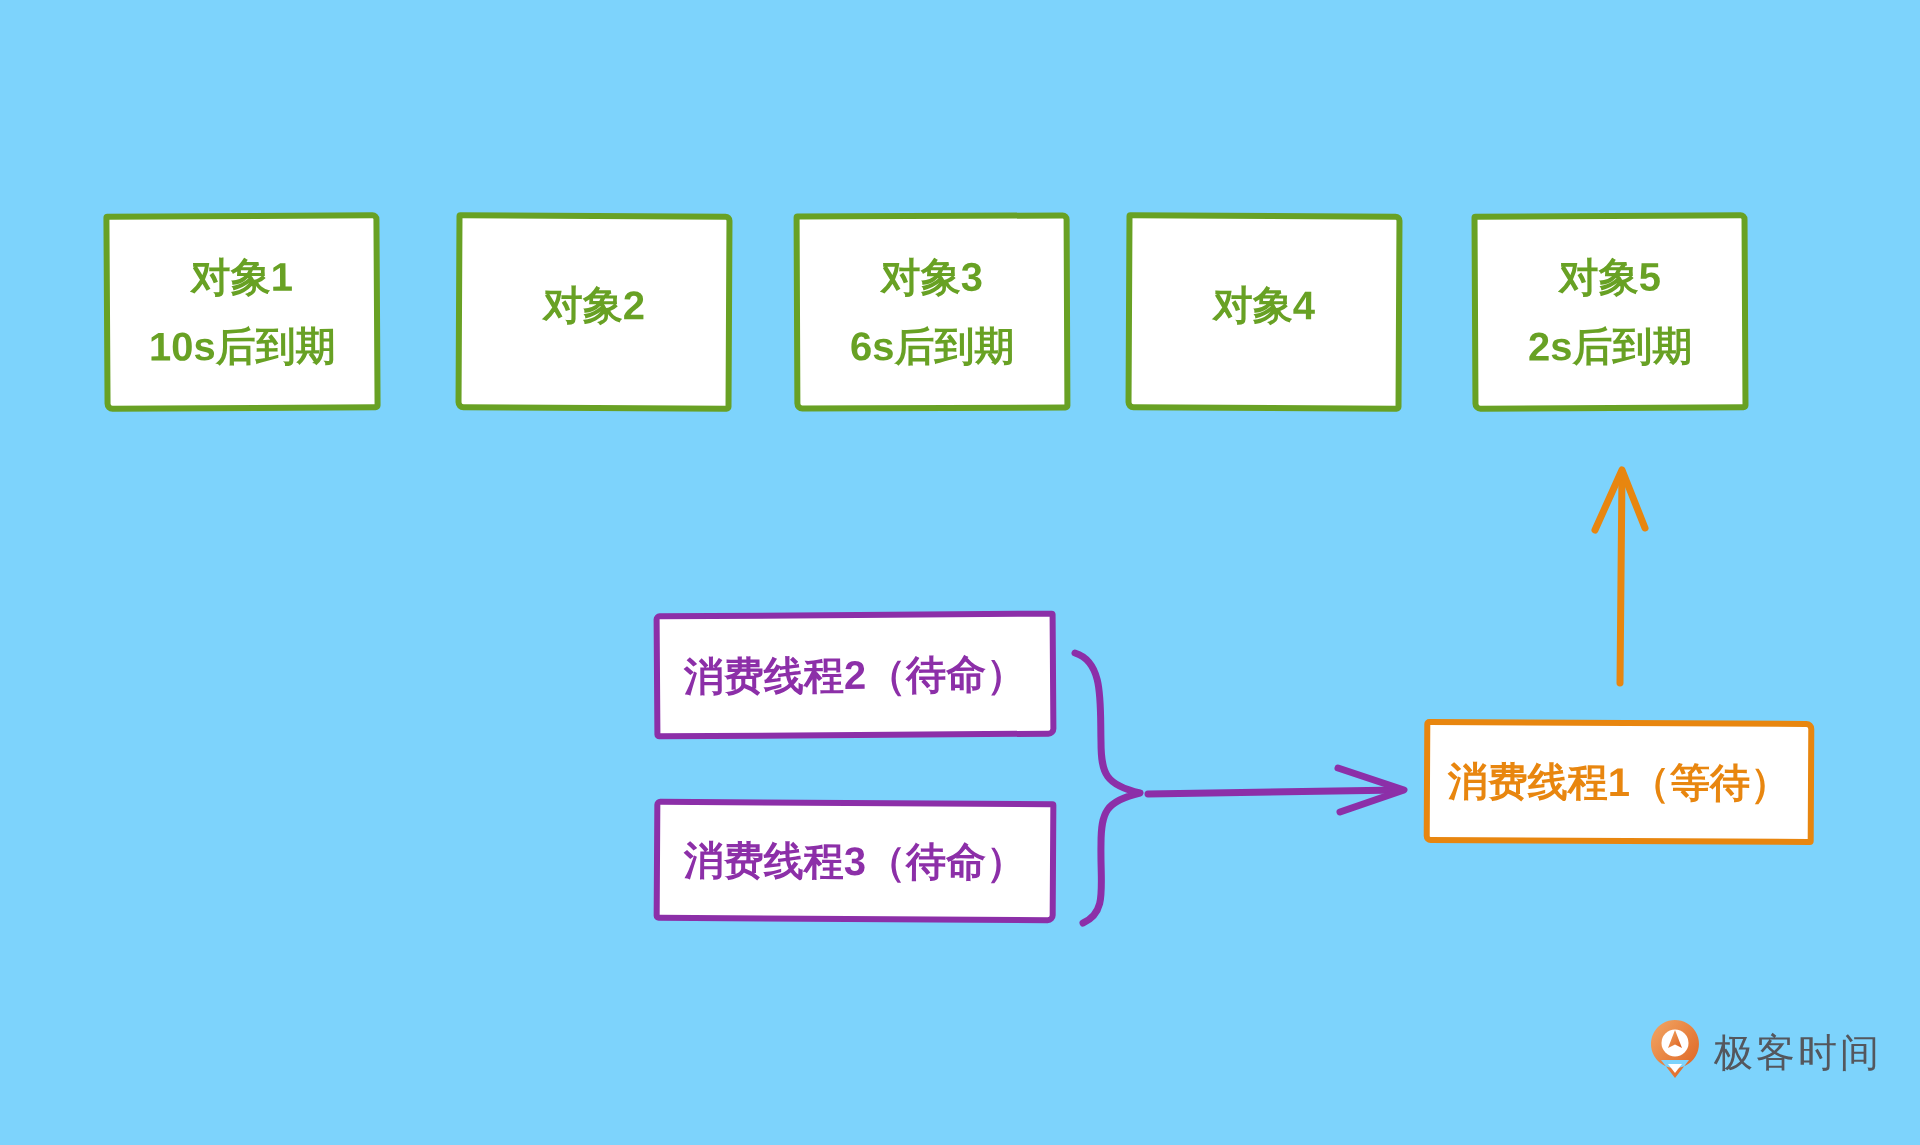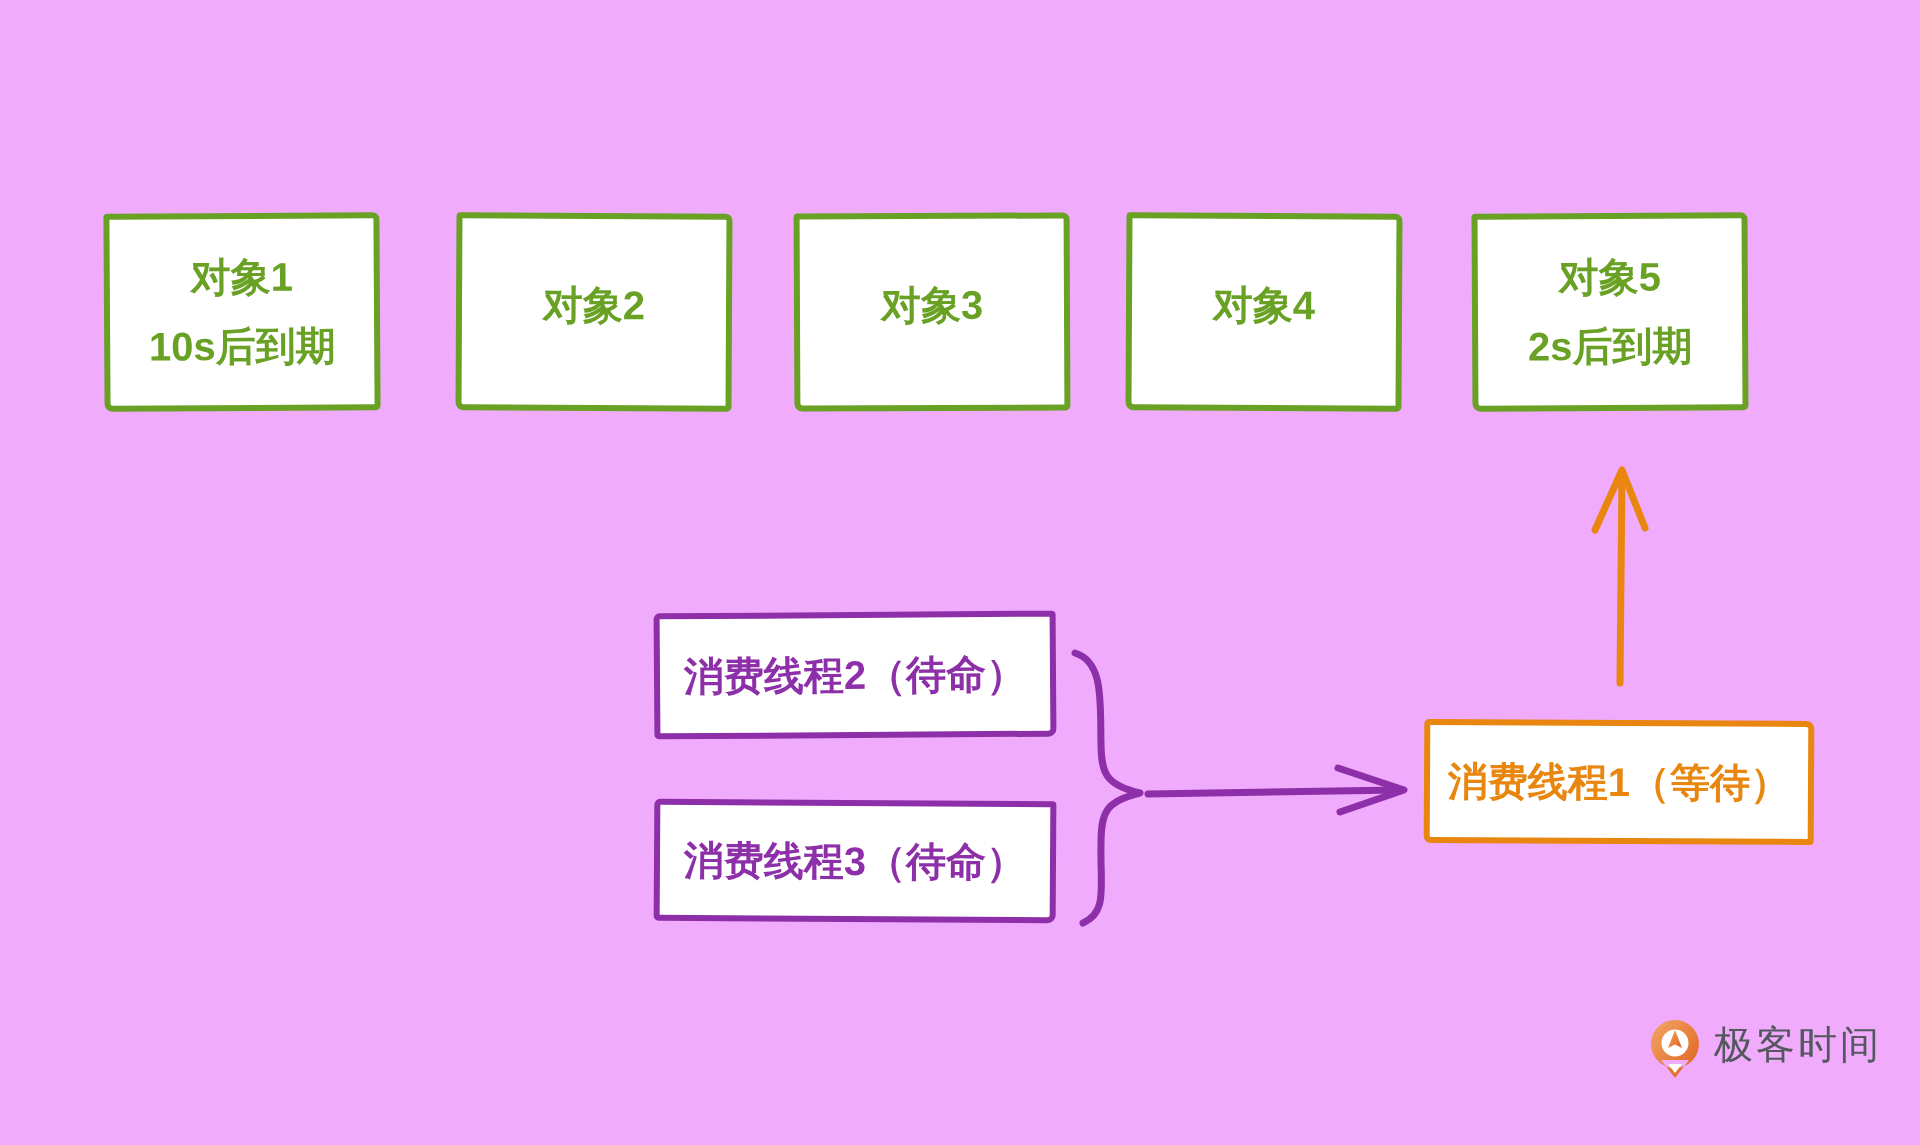--- a/index.html
+++ b/index.html
@@ -1,17 +1,17 @@
 <!DOCTYPE html>
 <html style="--green: #68a124; --purple: #8c2fa8; --orange: #e8860f; --logo-text: #54575d;"><head>
 <meta charset="utf-8">
 <style>
   html,body { margin:0; padding:0; background:#fff; }
   .stage {
-    position:relative; width:1920px; height:1145px; background:#f0abfc;
+    position:relative; width:1920px; height:1145px; background:#7dd3fc;
     overflow:hidden; font-family:"Liberation Sans", sans-serif;
   }
   .box {
     position:absolute; box-sizing:border-box; background:#fff;
     display:flex; flex-direction:column; align-items:center; justify-content:center;
     font-weight:700; text-align:center;
   }
   
   .gbox {
     border:6px solid var(--green); color:var(--green);
@@ -36,40 +36,41 @@
   .obox {
     border:6px solid var(--orange); color:var(--orange);
     left:1424px; top:720px; width:390px; height:124px; font-size:40px;
     border-radius:5px 8px 4px 7px; transform:rotate(0.3deg);
   }
   .shape { position:absolute; }
   .shape path, .shape polyline, .shape line { fill:none; stroke-linecap:round; stroke-linejoin:round; }
   .purple-stroke { stroke:var(--purple); }
   .orange-stroke { stroke:var(--orange); }
   
-  .logo { position:absolute; left:1648px; top:1018px; display:flex; align-items:flex-start; }
+  .logo { position:absolute; left:1648px; top:1018px; display:flex; align-items:flex-end; }
   .logo-text {
     margin-left:12px; font-size:39px; letter-spacing:3px;
     color:var(--logo-text); font-weight:400;
   }
 </style>
 </head>
 <body>
 
 <div class="stage">
 
   <div class="box gbox g1">
     <span class="t1">对象1</span>
     <span class="t2">10s后到期</span>
   </div>
   <div class="box gbox g2">
     <span class="t1">对象2</span>
   </div>
   <div class="box gbox g3">
     <span class="t1">对象3</span>
+    <span class="t2">6s后到期</span>
   </div>
   <div class="box gbox g4">
     <span class="t1">对象4</span>
   </div>
   <div class="box gbox g5">
     <span class="t1">对象5</span>
     <span class="t2">2s后到期</span>
   </div>
 
   <div class="box pbox p2">

